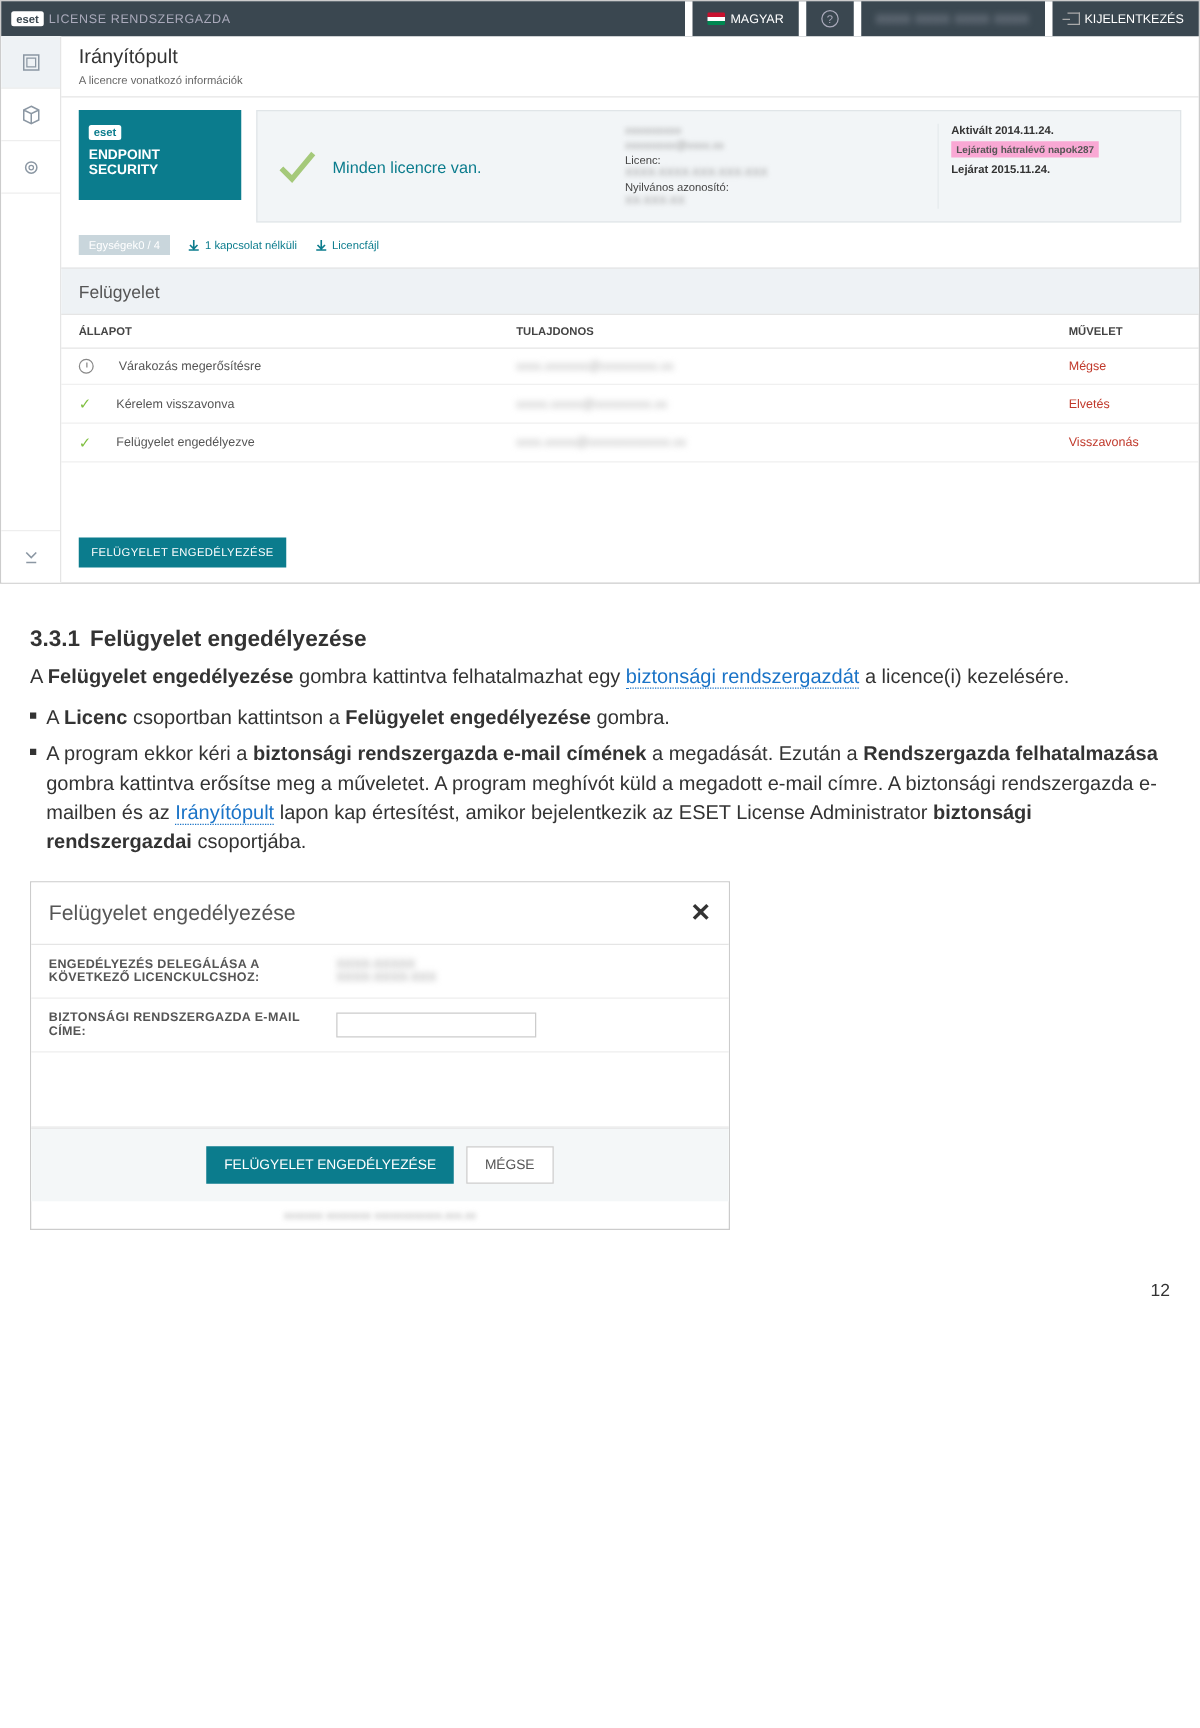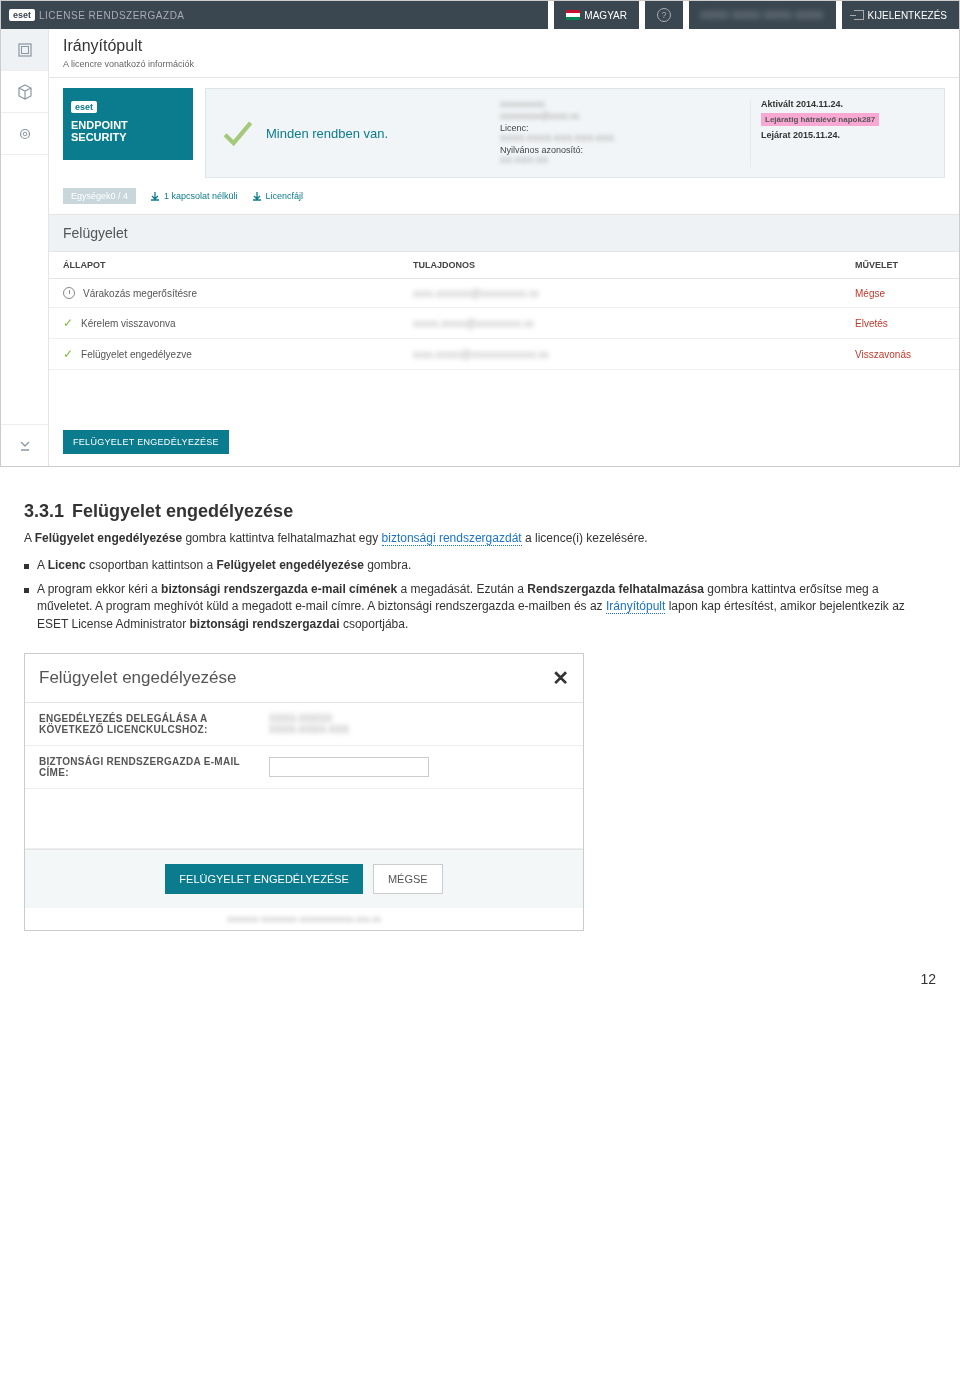--- a/index.html
+++ b/index.html
@@ -47,34 +47,34 @@
   .units-badge { background: #c9d6dc; color: #fff; padding: 3px 8px; font-size: 9px; }
   .link-s { color: #0b7c8d; display: flex; align-items: center; gap: 4px; }
 
   .section-head { background: #eef2f5; color: #555; font-size: 14px; padding: 10px 14px; border-top: 1px solid #e5e5e5; border-bottom: 1px solid #e5e5e5; }
   .tbl { width: 100%; }
   .tbl-head { display: flex; padding: 8px 14px; font-size: 9px; color: #444; font-weight: bold; border-bottom: 1px solid #e5e5e5; }
   .col-a { width: 350px; }
   .col-b { flex: 1; }
   .col-c { width: 90px; }
   .tbl-row { display: flex; padding: 8px 14px; font-size: 10px; color: #555; border-bottom: 1px solid #f0f0f0; align-items: center; }
-  .tbl-row .col-a { display: flex; align-items: center; gap: 8px; }
+  .tbl-row .col-a { display: flex; align-items: center; gap: 20px; }
   .clk { width: 12px; height: 12px; border: 1px solid #888; border-radius: 50%; position: relative; }
   .clk::after { content:""; position:absolute; left:5px; top:2px; width:1px; height:4px; background:#888; }
   .ck-s { color: #7fbf3f; font-size: 12px; }
   .blur-o { filter: blur(2.5px); color: #aaa; font-size: 10px; }
   .action-link { color: #c0392b; font-size: 10px; }
 
   .btn-teal { display: inline-block; background: #0b7c8d; color: #fff; font-size: 9px; padding: 7px 10px; letter-spacing: 0.3px; margin: 30px 14px 12px; }
 
   
   .doc { padding: 34px 24px 0 24px; color: #333; }
   .h3 { font-size: 18px; font-weight: bold; margin-bottom: 8px; }
   .h3 .num { margin-right: 8px; text-align: right; }
-  .p { font-size: 12px; line-height: 1.45; margin-bottom: 10px; }
+  .p { font-size: 16px; line-height: 1.45; margin-bottom: 10px; }
   .b { font-weight: bold; }
   .dotted { color: #1a73c7; border-bottom: 1px dotted #1a73c7; }
   .bul { display: flex; gap: 8px; margin-bottom: 6px; }
   .bul .dot { width: 5px; height: 5px; background: #333; margin-top: 7px; flex-shrink: 0; }
 
   
   .dialog-shot { width: 560px; margin: 20px 24px 0; border: 1px solid #ccc; }
   .dlg { background: #fff; }
   .dlg-head { display: flex; justify-content: space-between; align-items: center; padding: 12px 14px; border-bottom: 1px solid #e5e5e5; }
   .dlg-title { font-size: 17px; color: #555; }
@@ -154,21 +154,21 @@
         <div class="prod-card">
           <span class="eset-b">eset</span>
           <div class="prod-name">ENDPOINT</div>
           <div class="prod-name">SECURITY</div>
         </div>
         <div class="status-card">
           <div class="status-col">
             <svg class="check-big" viewBox="0 0 40 40">
                 <path d="M6 22 L16 32 L36 8" fill="none" stroke="#a5c97a" stroke-width="5"></path>
               </svg>
-            <span class="status-text">Minden rendben van.</span>
+            <span class="status-text">Minden licencre van.</span>
           </div>
           <div class="meta-col">
             <div class="blur">xxxxxxxxxx</div>
             <div class="blur">xxxxxxxxx@xxxx.xx</div>
             <div><span class="lbl">Licenc:</span></div>
             <div class="blur">XXXX-XXXX-XXX-XXX-XXX</div>
             <div><span class="lbl">Nyilvános azonosító:</span></div>
             <div class="blur">XX-XXX-XX</div>
           </div>
           <div class="lic-col">

